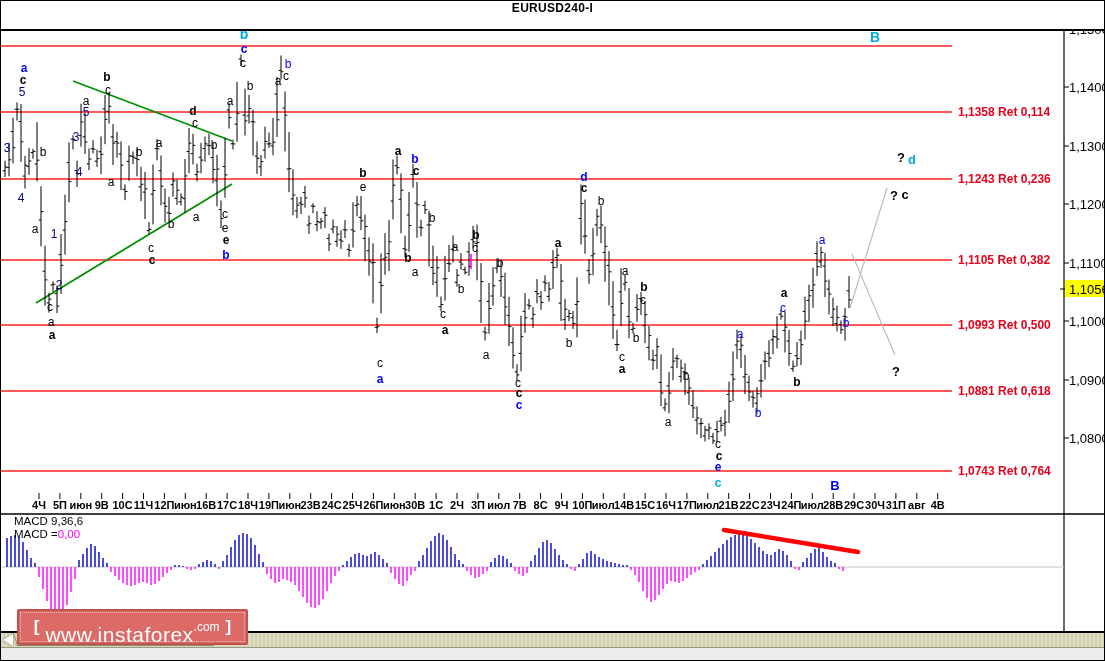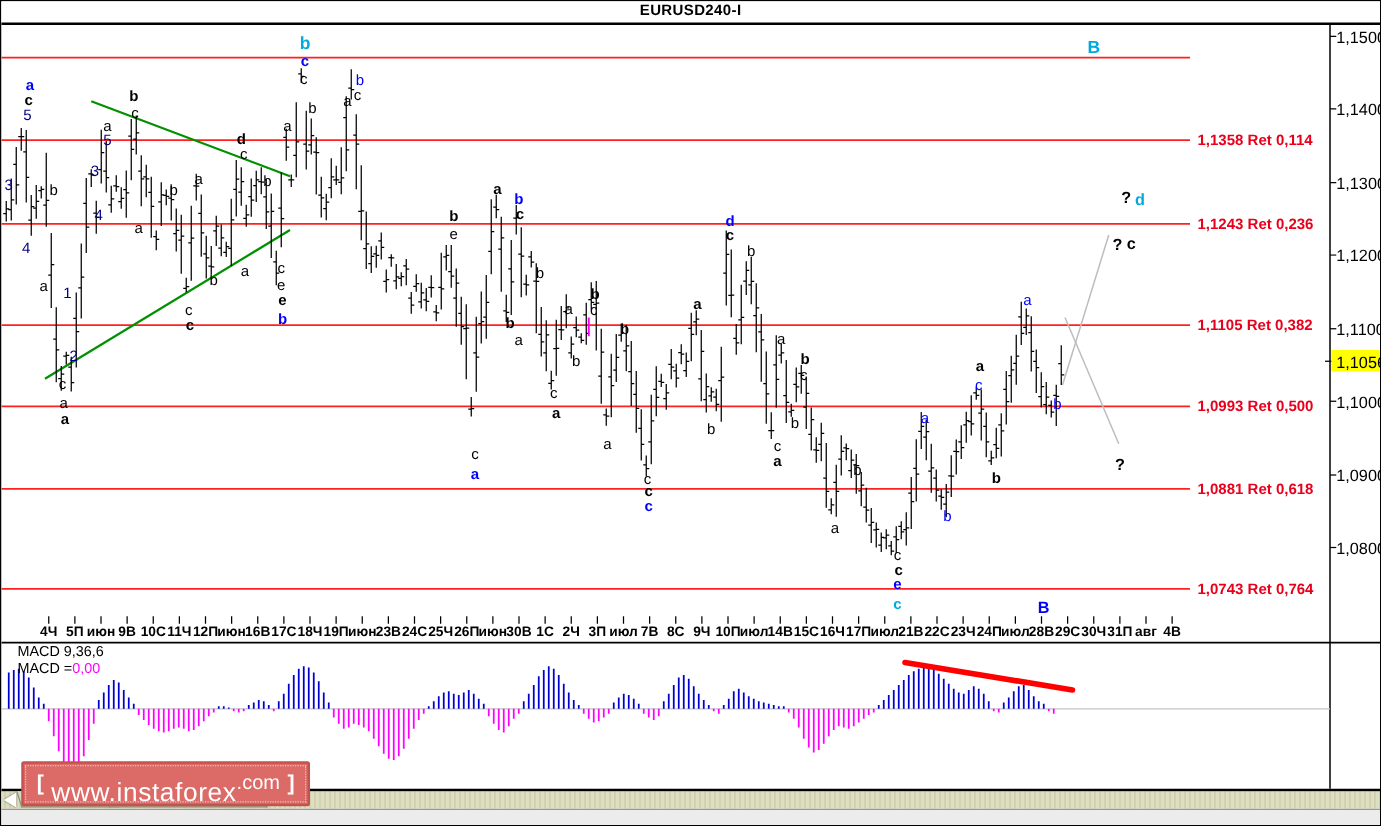--- a/index.html
+++ b/index.html
@@ -3,21 +3,21 @@
 <meta charset="utf-8">
 <style>
   html,body{margin:0;padding:0;background:#888;}
   *{box-sizing:border-box;}
   #win{
     position:relative;width:1105px;height:661px;background:#fff;
     font-family:"Liberation Sans",sans-serif;overflow:hidden;
     border:1px solid #000;
   }
   #title-bar{
-    position:absolute;left:0;top:0;width:100%;height:19px;background:#fff;
+    position:absolute;left:0;top:0;width:100%;height:30px;background:#fff;
     border-bottom:2px solid #000;text-align:center;font-size:12px;font-weight:bold;
     line-height:14px;z-index:5;letter-spacing:.3px;
   }
   #chart-svg{position:absolute;left:0;top:0;z-index:1;}
   
   #strip-tan{
     position:absolute;left:0;top:632px;width:100%;height:14px;z-index:3;
     background:repeating-linear-gradient(90deg,#dedec0 0 2px,#d2d2b2 2px 4px);
   }
   #strip-gray{
@@ -40,21 +40,21 @@
   
   #watermark{
     position:absolute;left:16px;top:608px;width:231px;height:36px;z-index:4;
     background:#dc6a66;border:2px solid #c25450;border-radius:2px;
     outline:1px dotted rgba(255,255,255,.55);outline-offset:-4px;
     color:#fff;display:flex;align-items:center;justify-content:center;
     white-space:nowrap;
   }
   #watermark .brk{font-size:17px;font-weight:bold;margin:0 6px;}
   #watermark .main{font-size:21px;letter-spacing:.5px;margin-top:16px;}
-  #watermark .dotcom{font-size:16px;}
+  #watermark .dotcom{font-size:12px;}
 </style>
 </head>
 <body>
 
 <div id="win">
   <div id="title-bar">EURUSD240-I</div>
 
   <svg id="chart-svg" width="1105" height="661">
       <g>
         <line x1="0" y1="45" x2="951" y2="45" stroke="#ff2020" stroke-width="1.4"></line>

